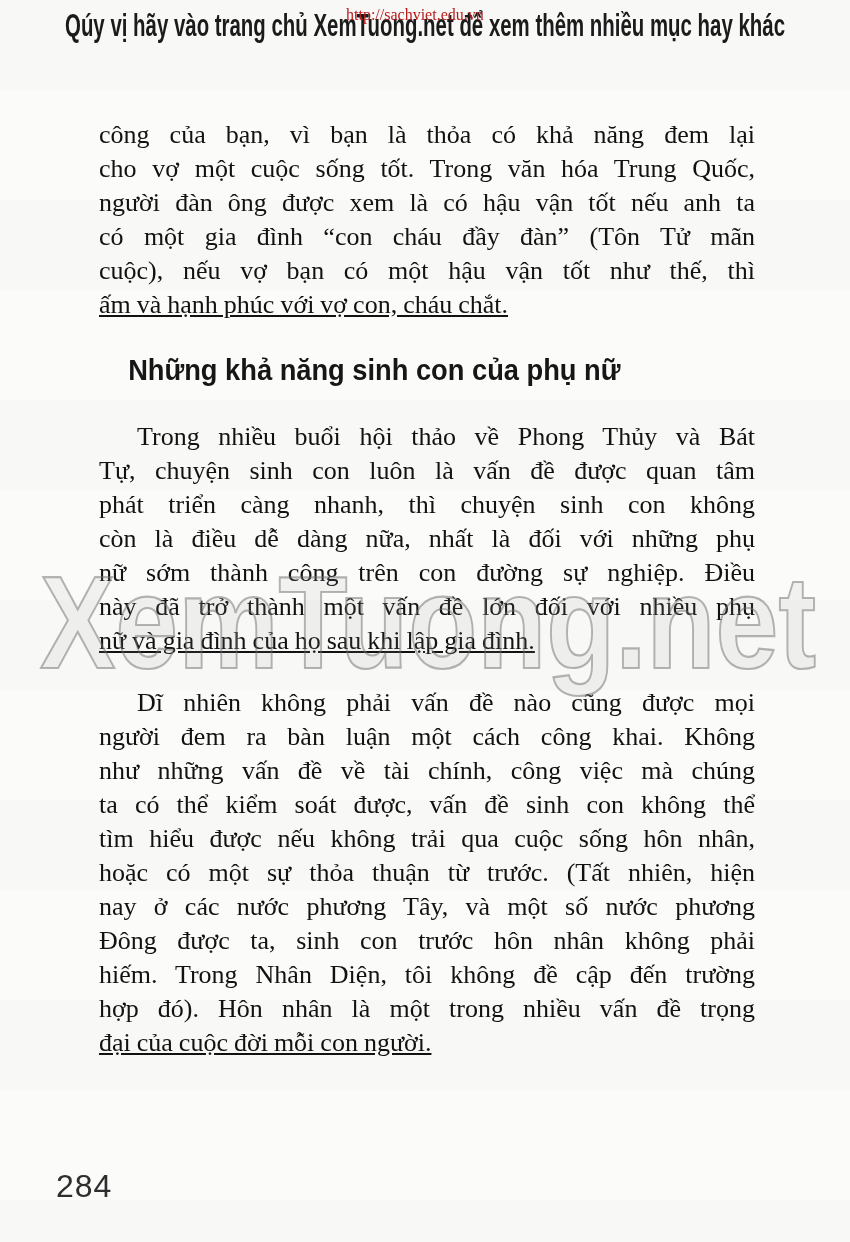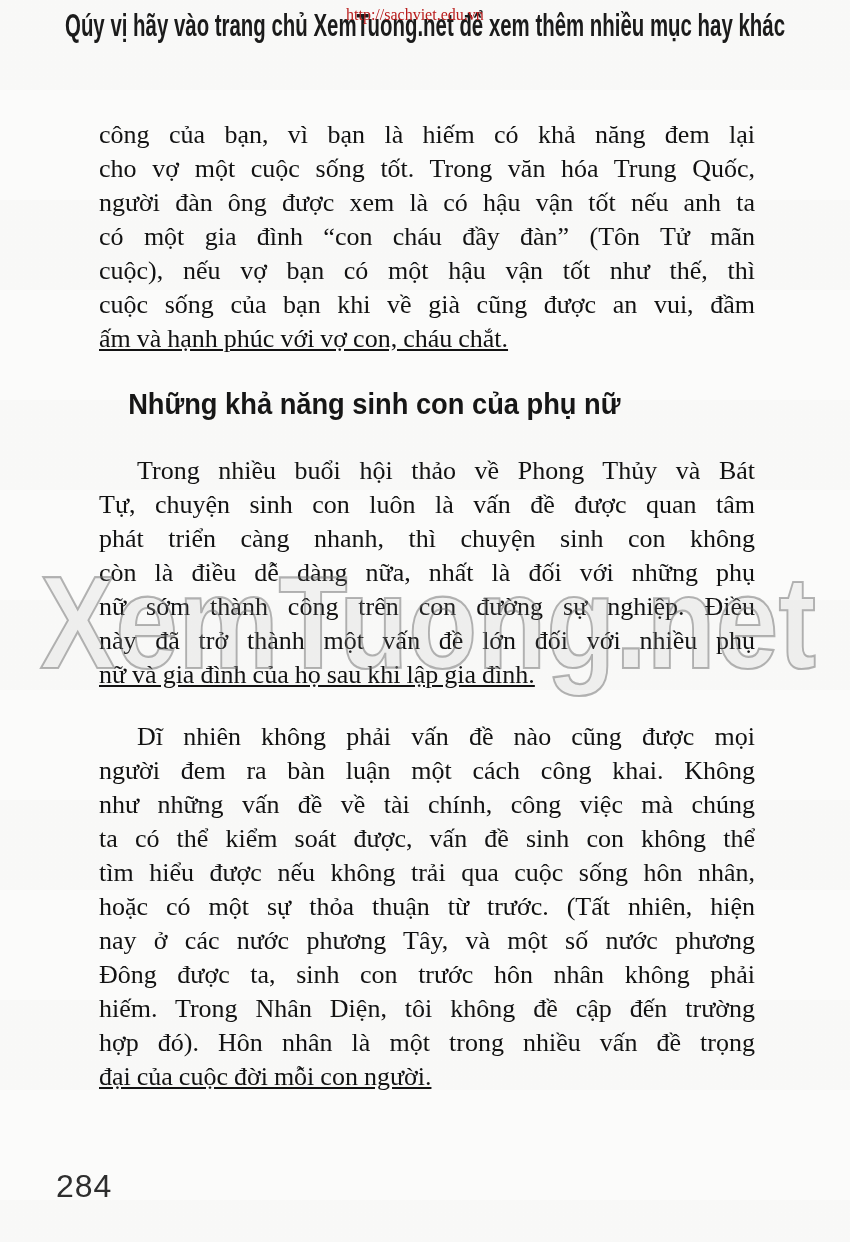--- a/index.html
+++ b/index.html
@@ -102,26 +102,25 @@
 <div>
 
   <svg class="banner-svg" width="850" height="50" aria-hidden="true">
     <text x="425" y="36" text-anchor="middle" textLength="720" lengthAdjust="spacingAndGlyphs" class="banner-text">Qúy vị hãy vào trang chủ XemTuong.net để xem thêm nhiều mục hay khác</text>
   </svg>
 
   <div class="url-overlay">http://sachviet.edu.vn</div>
 
   <div id="content">
       <div class="para">
-        <div class="line">công của bạn, vì bạn là hiếm có khả năng đem lại</div>
+        <div class="line">công của bạn, vì bạn là thỏa có khả năng đem lại</div>
         <div class="line">cho vợ một cuộc sống tốt. Trong văn hóa Trung Quốc,</div>
         <div class="line">người đàn ông được xem là có hậu vận tốt nếu anh ta</div>
         <div class="line">có một gia đình “con cháu đầy đàn” (Tôn Tử mãn</div>
         <div class="line">cuộc), nếu vợ bạn có một hậu vận tốt như thế, thì</div>
-        <div class="line">cuộc sống của bạn khi về già cũng được an vui, đầm</div>
         <div class="line last">ấm và hạnh phúc với vợ con, cháu chắt.</div>
       </div>
       <div class="heading">Những khả năng sinh con của phụ nữ</div>
       <div class="para">
         <div class="line indent">Trong nhiều buổi hội thảo về Phong Thủy và Bát</div>
         <div class="line">Tự, chuyện sinh con luôn là vấn đề được quan tâm</div>
         <div class="line">phát triển càng nhanh, thì chuyện sinh con không</div>
         <div class="line">còn là điều dễ dàng nữa, nhất là đối với những phụ</div>
         <div class="line">nữ sớm thành công trên con đường sự nghiệp. Điều</div>
         <div class="line">này đã trở thành một vấn đề lớn đối với nhiều phụ</div>

